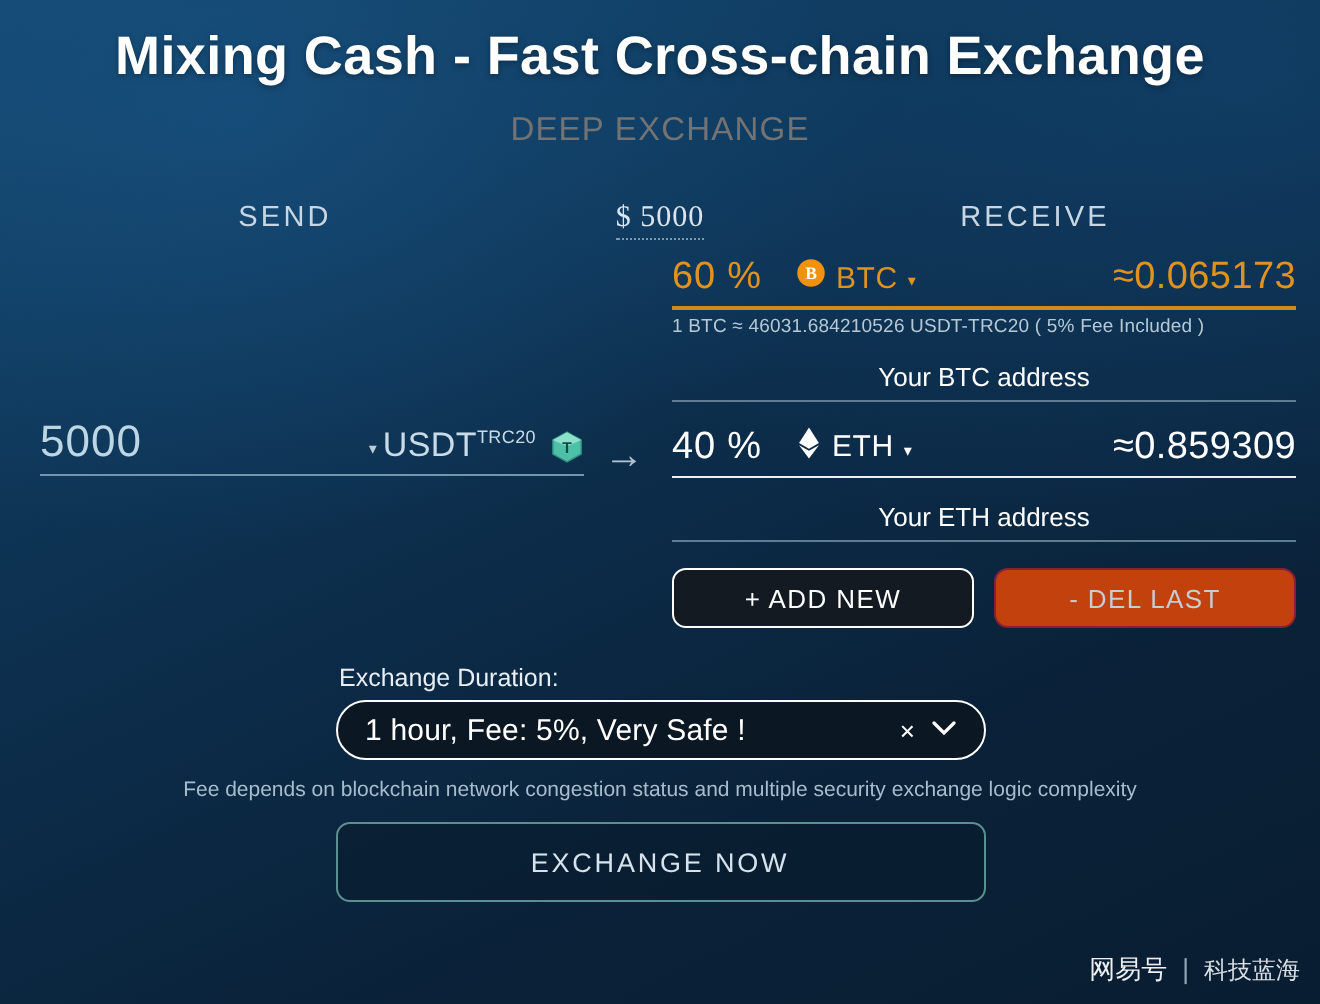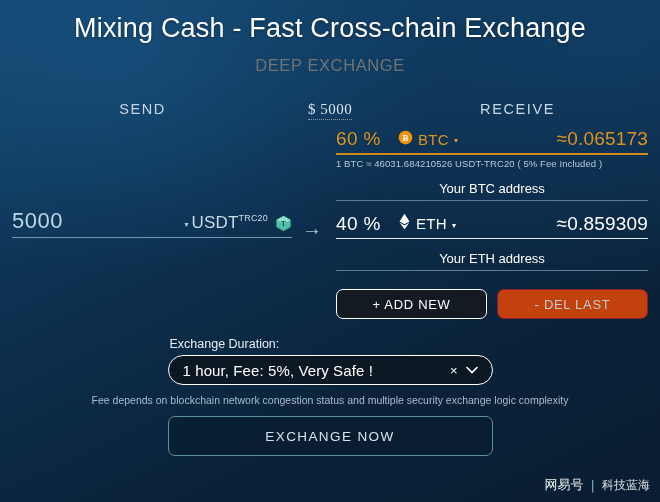--- a/index.html
+++ b/index.html
@@ -17,21 +17,21 @@
   }
   .page { position: absolute; inset: 0; }
 
   
   .title {
     text-align: center;
     font-size: 27px;
     color: #ffffff;
     letter-spacing: .2px;
     padding-top: 13px;
-    font-weight: 400;
+    font-weight: 700;
     text-shadow: 0 1px 3px rgba(0,0,0,.35);
   }
   .subtitle {
     text-align: center;
     font-size: 16.5px;
     color: #737373;
     letter-spacing: .6px;
     margin-top: 12px;
   }
 
@@ -62,21 +62,21 @@
 
   
   .body-row { display: flex; margin-top: 6px; }
   .left-col  { width: 300px; position: relative; }
   .arrow-col { width: 36px; position: relative; }
   .right-col { width: 324px; padding-right: 12px; }
 
   
   .send-field {
     position: absolute;
-    left: 12px; right: 8px;
+    left: 20px; right: 8px;
     top: 84px;
     border-bottom: 1.5px solid #6f97ad;
     display: flex;
     align-items: flex-end;
     justify-content: space-between;
     padding-bottom: 3px;
   }
   .send-amount {
     font-size: 22px;
     color: #bcd6e4;
@@ -146,21 +146,21 @@
     padding-bottom: 4px;
   }
   .addr-line {
     height: 1px;
     background: #5e7d94;
   }
 
   
   .btn-row {
     display: flex; gap: 10px;
-    margin-top: 18px;
+    margin-top: 13px;
   }
   .btn {
     flex: 1;
     height: 30px;
     border-radius: 7px;
     display: flex; align-items: center; justify-content: center;
     font-size: 13px;
     letter-spacing: .7px;
   }
   .btn-add {

